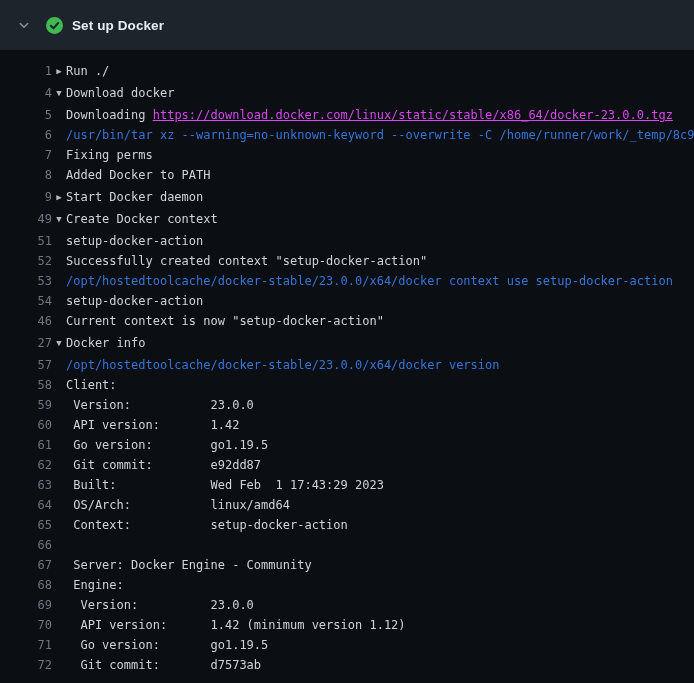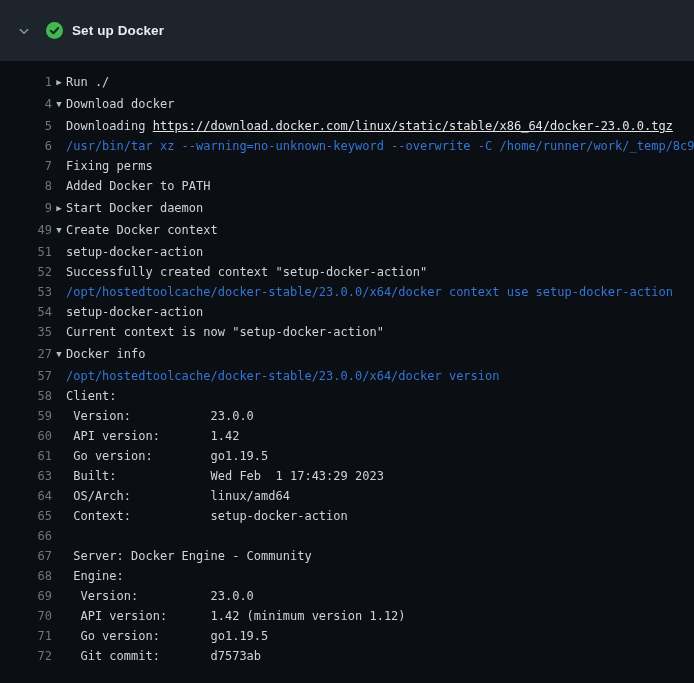--- a/index.html
+++ b/index.html
@@ -2,21 +2,21 @@
 <html><head>
 <meta charset="utf-8">
 <style>
   html, body { margin:0; padding:0; }
   body {
     width:694px; height:683px; overflow:hidden;
     background:#0b0e13;
     font-family:"Liberation Sans", sans-serif;
   }
   .step-header {
-    height:61px; background:#1d242c;
+    height:50px; background:#1d242c;
     display:flex; align-items:center;
     padding:16px 16px; box-sizing:border-box;
     cursor:pointer;
   }
   .chev { width:16px; height:16px; flex:none; display:flex; align-items:center; justify-content:center; margin-right:14px; }
   .status { width:17px; height:17px; flex:none; margin-right:9px; }
   .step-title { color:#e6edf3; font-weight:700; font-size:13.5px; letter-spacing:.1px; }
 
   .log-view {
     background:#0b0e13;
@@ -24,21 +24,21 @@
     height:621px; overflow:hidden;
     font-family:"DejaVu Sans Mono","Liberation Mono",monospace;
     font-size:12px;
   }
   .row { display:flex; line-height:20px; white-space:pre; }
   .row.group { margin:2px 0; cursor:pointer; }
   .ln { width:52px; flex:none; text-align:right; color:#6e7681; cursor:pointer; user-select:none; }
   .arrow { width:14px; flex:none; text-align:center; color:#adbac7; font-size:9px; line-height:20px; }
   .txt { color:#cdd4da; overflow:hidden; }
   .txt.cmd { color:#3575d6; }
-  .loglink { color:#e5e5e5; text-decoration:underline; cursor:pointer; }
+  .loglink { color:#d946ef; text-decoration:underline; cursor:pointer; }
 </style>
 </head>
 <body>
 
 <div class="step-header">
   <span class="chev">
     <svg width="12" height="12" viewBox="0 0 16 16" aria-hidden="true">
       <path d="M3 6 L8 11 L13 6" fill="none" stroke="#8b949e" stroke-width="2" stroke-linecap="round" stroke-linejoin="round"></path>
     </svg>
   </span>
@@ -107,21 +107,21 @@
     <span class="ln">53</span>
     <span class="arrow"></span>
     <span class="txt cmd">/opt/hostedtoolcache/docker-stable/23.0.0/x64/docker context use setup-docker-action</span>
   </div>
       <div class="row">
     <span class="ln">54</span>
     <span class="arrow"></span>
     <span class="txt">setup-docker-action</span>
   </div>
       <div class="row">
-    <span class="ln">35</span>
+    <span class="ln">46</span>
     <span class="arrow"></span>
     <span class="txt">Current context is now "setup-docker-action"</span>
   </div>
       <div class="row group">
     <span class="ln">27</span>
     <span class="arrow">▼</span>
     <span class="txt">Docker info</span>
   </div>
       <div class="row">
     <span class="ln">57</span>
@@ -142,20 +142,25 @@
     <span class="ln">60</span>
     <span class="arrow"></span>
     <span class="txt"> API version:       1.42</span>
   </div>
       <div class="row">
     <span class="ln">61</span>
     <span class="arrow"></span>
     <span class="txt"> Go version:        go1.19.5</span>
   </div>
       <div class="row">
+    <span class="ln">62</span>
+    <span class="arrow"></span>
+    <span class="txt"> Git commit:        e92dd87</span>
+  </div>
+      <div class="row">
     <span class="ln">63</span>
     <span class="arrow"></span>
     <span class="txt"> Built:             Wed Feb  1 17:43:29 2023</span>
   </div>
       <div class="row">
     <span class="ln">64</span>
     <span class="arrow"></span>
     <span class="txt"> OS/Arch:           linux/amd64</span>
   </div>
       <div class="row">

